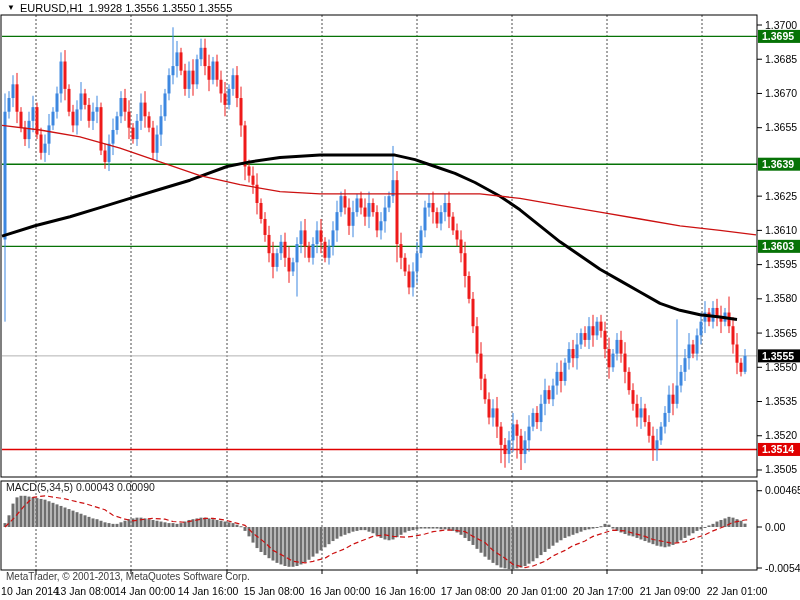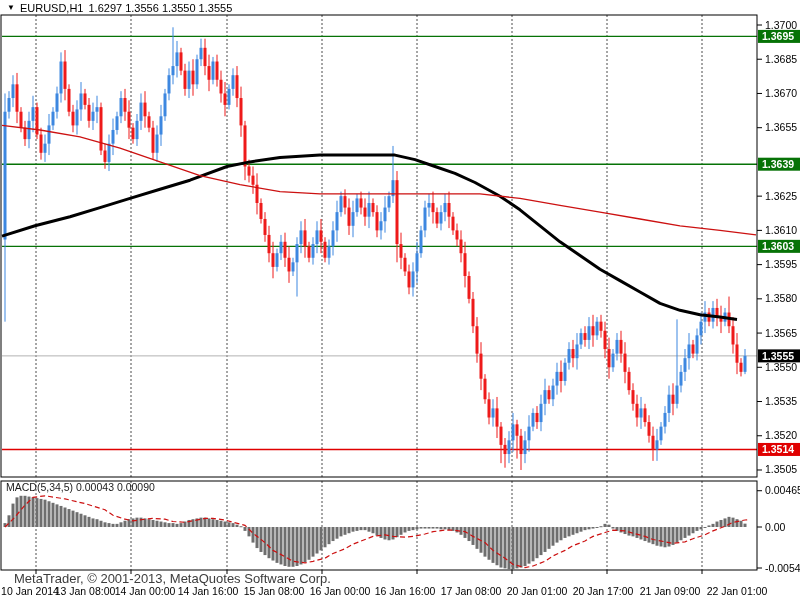--- a/index.html
+++ b/index.html
@@ -2,21 +2,21 @@
 <html><head>
 <meta charset="utf-8">
 <style>
   html,body{margin:0;padding:0;background:#fff;}
   #stage{position:relative;width:800px;height:600px;background:#fff;overflow:hidden;
          font-family:"Liberation Sans",sans-serif;}
   #chart-svg{position:absolute;left:0;top:0;z-index:1;}
   .overlay{position:absolute;z-index:2;white-space:pre;color:#000;}
   #symbol-header{left:7px;top:2px;font-size:11px;display:flex;align-items:center;gap:5px;}
   #symbol-header .tri{font-size:8px;line-height:10px;}
-  #copyright{left:6px;top:571px;font-size:13px;color:#3c3c3c;margin-left:8px;}
+  #copyright{left:6px;top:571px;font-size:10px;color:#3c3c3c;}
 </style>
 </head>
 <body>
 <div id="stage">
 
   <svg id="chart-svg" width="800" height="600">
       <rect x="0" y="0" width="800" height="600" fill="#fff"></rect>
       <g>
         <line x1="36" y1="15" x2="36" y2="477" stroke="#4d4d4d" stroke-width="1" stroke-dasharray="2,2"></line>
         <line x1="36" y1="481" x2="36" y2="570" stroke="#4d4d4d" stroke-width="1" stroke-dasharray="2,2"></line>
@@ -674,17 +674,17 @@
         <text x="537" y="595" font-size="10.5px" fill="#000000" text-anchor="middle">20 Jan 01:00</text>
         <text x="603" y="595" font-size="10.5px" fill="#000000" text-anchor="middle">20 Jan 17:00</text>
         <text x="670" y="595" font-size="10.5px" fill="#000000" text-anchor="middle">21 Jan 09:00</text>
         <text x="737" y="595" font-size="10.5px" fill="#000000" text-anchor="middle">22 Jan 01:00</text>
       </g>
     </svg>
 
   <div id="symbol-header" class="overlay">
     <span class="tri">▼</span>
     <span>EURUSD,H1</span>
-    <span>1.6297 1.3556 1.3550 1.3555</span>
+    <span>1.9928 1.3556 1.3550 1.3555</span>
   </div>
 
   <div id="copyright" class="overlay">MetaTrader, © 2001-2013, MetaQuotes Software Corp.</div>
 </div>
 
 </body></html>

